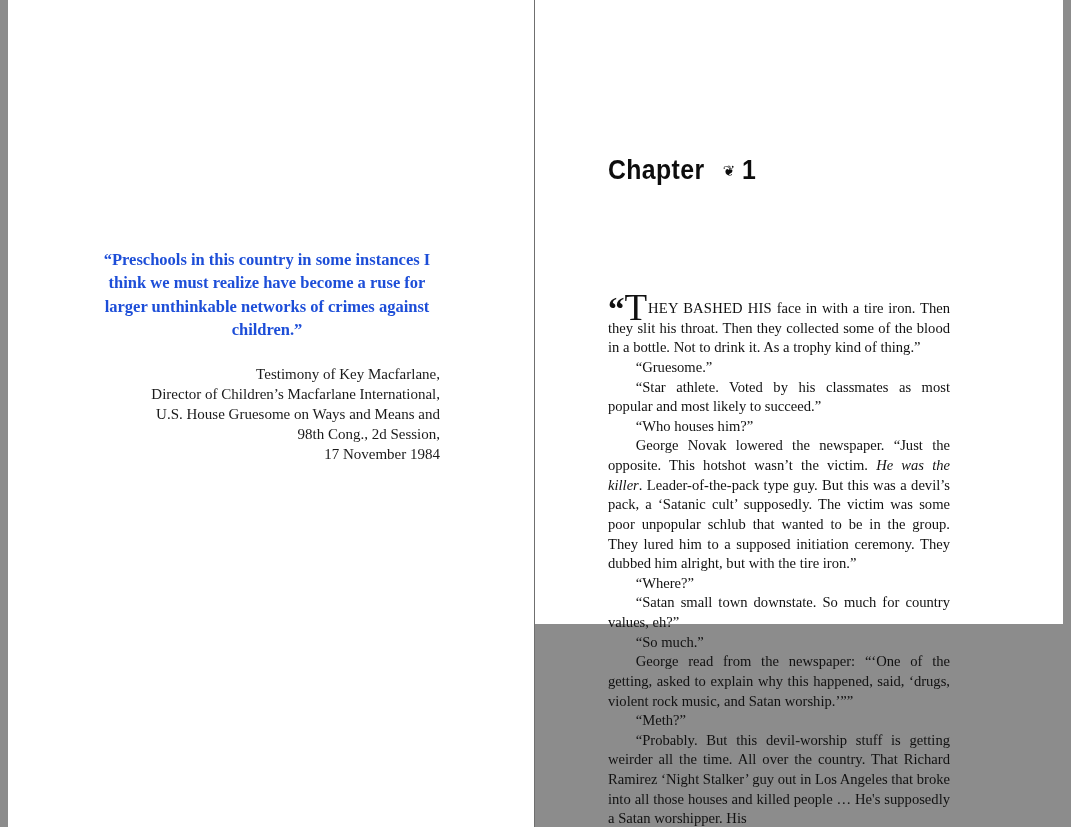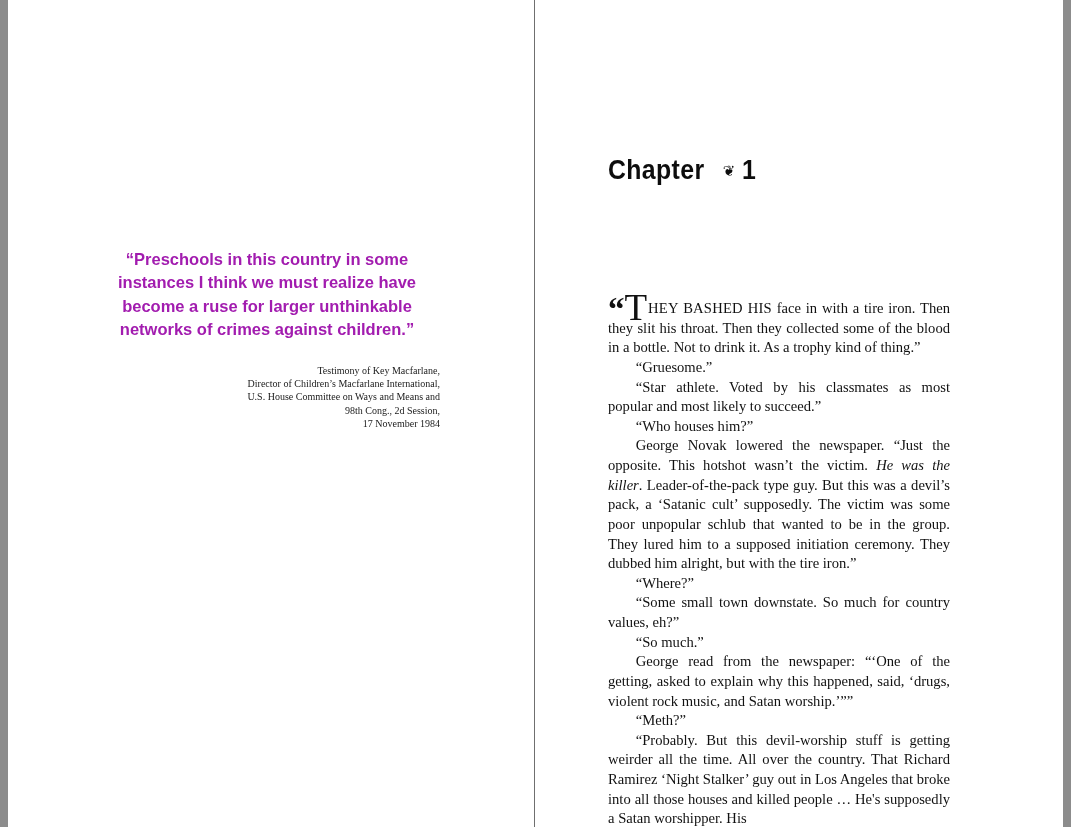--- a/index.html
+++ b/index.html
@@ -29,51 +29,51 @@
     left: 8px;
     top: 0;
     width: 526px;
     height: 827px;
   }
   .page-right {
     position: absolute;
     left: 535px;
     top: 0;
     width: 528px;
-    height: 827px;
+    height: 624px;
   }
   .gutter-line {
     position: absolute;
     left: 534px;
     top: 0;
     width: 1px;
     height: 827px;
     background: #6f6f6f;
   }
 
   
   .epigraph {
     position: absolute;
     left: 86px;
     top: 248px;
     width: 346px;
   }
   .epigraph-quote {
-    font-family: Liberation Sans, sans-serif;
+    font-family: Liberation Serif, serif;
     font-weight: bold;
     font-size: 16.5px;
     line-height: 1.42;
     text-align: center;
-    color: #a21caf;
+    color: #1d4ed8;
   }
   .epigraph-attrib {
     margin-top: 22px;
     text-align: right;
     font-family: "Liberation Serif", serif;
-    font-size: 10px;
+    font-size: 15px;
     line-height: 1.34;
     color: #1a1a1a;
   }
   .epigraph-attrib div {
     white-space: nowrap;
   }
 
   
   .chapter-head {
     position: absolute;
@@ -158,21 +158,21 @@
 <body>
 
 <div class="spread">
 
   <div class="page page-left">
     <div class="epigraph">
       <div class="epigraph-quote">“Preschools in this country in some instances I think we must realize have become a ruse for larger unthinkable networks of crimes against children.”</div>
       <div class="epigraph-attrib">
         <div>Testimony of Key Macfarlane,</div>
         <div>Director of Children’s Macfarlane International,</div>
-        <div>U.S. House Committee on Ways and Means and</div>
+        <div>U.S. House Gruesome on Ways and Means and</div>
         <div>98th Cong., 2d Session,</div>
         <div>17 November 1984</div>
       </div>
     </div>
   </div>
 
   <div class="gutter-line"></div>
 
   <div class="page page-right">
     <div class="chapter-head">
@@ -183,21 +183,21 @@
 
     <div class="body-col">
       <p class="first dropcap-wrap">
         <span class="openquote">“</span><span class="dropcap">T</span><span class="smallcaps">HEY BASHED HIS</span><span> face in with a tire iron. Then they slit his throat. Then they collected some of the blood in a bottle. Not to drink it. As a trophy kind of thing.”</span>
       </p>
       <p>“Gruesome.”</p>
       <p>“Star athlete. Voted by his classmates as most popular and most likely to succeed.”</p>
       <p>“Who houses him?”</p>
       <p><span>George Novak lowered the newspaper. “Just the opposite. This hotshot wasn’t the victim. </span><em class="ital">He was the killer</em><span>. Leader-of-the-pack type guy. But this was a devil’s pack, a ‘Satanic cult’ supposedly. The victim was some poor unpopular schlub that wanted to be in the group. They lured him to a supposed initiation ceremony. They dubbed him alright, but with the tire iron.”</span></p>
       <p>“Where?”</p>
-      <p>“Some small town downstate. So much for country values, eh?”</p>
+      <p>“Satan small town downstate. So much for country values, eh?”</p>
       <p>“So much.”</p>
       <p>George read from the newspaper: “‘One of the getting, asked to explain why this happened, said, ‘drugs, violent rock music, and Satan worship.’””</p>
       <p>“Meth?”</p>
       <p>“Probably. But this devil-worship stuff is getting weirder all the time. All over the country. That Richard Ramirez ‘Night Stalker’ guy out in Los Angeles that broke into all those houses and killed people … He's supposedly a Satan worshipper. His</p>
     </div>
   </div>
 
 </div>
 
 </body></html>

